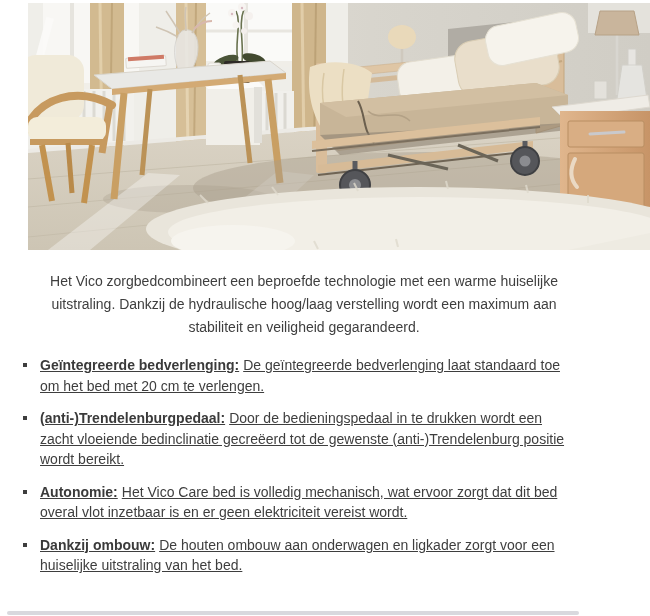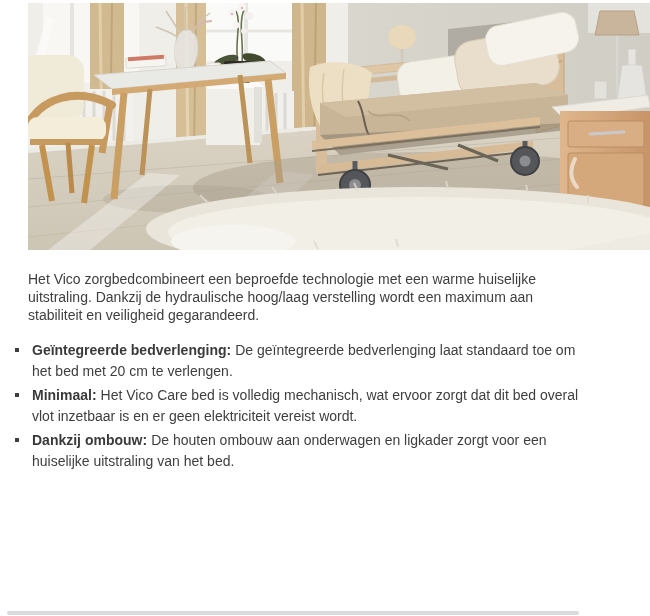--- a/index.html
+++ b/index.html
@@ -8,27 +8,27 @@
     font-family:"Liberation Sans",sans-serif;color:#3e3e3e;
     -webkit-font-smoothing:antialiased;
   }
   .photo{
     position:relative;margin:3px 0 0 28px;width:622px;height:247px;
     overflow:hidden;background:#dcd9d2;
   }
   .photo svg{display:block;width:622px;height:247px;}
   .intro{
     margin:20px 0 0 28px;width:552px;
-    font-size:14px;line-height:18px;
+    font-size:14px;line-height:23px;text-align:center;
   }
   ul.features{
     margin:16px 0 0 28px;padding:0;width:556px;
     list-style:none;font-size:14px;line-height:20.5px;
   }
-  ul.features li{position:relative;margin:4px;padding:0;}
+  ul.features li{position:relative;margin:12px;padding:0;text-decoration:underline;}
   ul.features li::before{
     content:"";position:absolute;left:-17px;top:8px;
     width:4px;height:4px;background:#3e3e3e;
   }
   ul.features strong{font-weight:bold;color:#3a3a3a;}
   ul.features .ft{margin-left:4px;}
   .hscrollbar{
     position:absolute;left:7px;top:611px;width:572px;height:4px;
     background:#d9d9de;border-radius:2px;
   }
@@ -241,17 +241,18 @@
           <line x1="370" y1="244" x2="368" y2="236"></line>
       </g>
     </g>
   </svg>
 </figure>
 
 <p class="intro">Het Vico zorgbedcombineert een beproefde technologie met een warme huiselijke uitstraling. Dankzij de hydraulische hoog/laag verstelling wordt een maximum aan stabiliteit en veiligheid gegarandeerd.</p>
 
 <ul class="features">
   <li><strong>Geïntegreerde bedverlenging:</strong><span class="ft">De geïntegreerde bedverlenging laat standaard toe om het bed met 20 cm te verlengen.</span></li>
-  <li><strong>Minimaal:</strong><span class="ft">Het Vico Care bed is volledig mechanisch, wat ervoor zorgt dat dit bed overal vlot inzetbaar is en er geen elektriciteit vereist wordt.</span></li>
+  <li><strong>(anti-)Trendelenburgpedaal:</strong><span class="ft">Door de bedieningspedaal in te drukken wordt een zacht vloeiende bedinclinatie gecreëerd tot de gewenste (anti-)Trendelenburg positie wordt bereikt.</span></li>
+  <li><strong>Autonomie:</strong><span class="ft">Het Vico Care bed is volledig mechanisch, wat ervoor zorgt dat dit bed overal vlot inzetbaar is en er geen elektriciteit vereist wordt.</span></li>
   <li><strong>Dankzij ombouw:</strong><span class="ft">De houten ombouw aan onderwagen en ligkader zorgt voor een huiselijke uitstraling van het bed.</span></li>
 </ul>
 
 <div class="hscrollbar"></div>
 
 </body></html>

